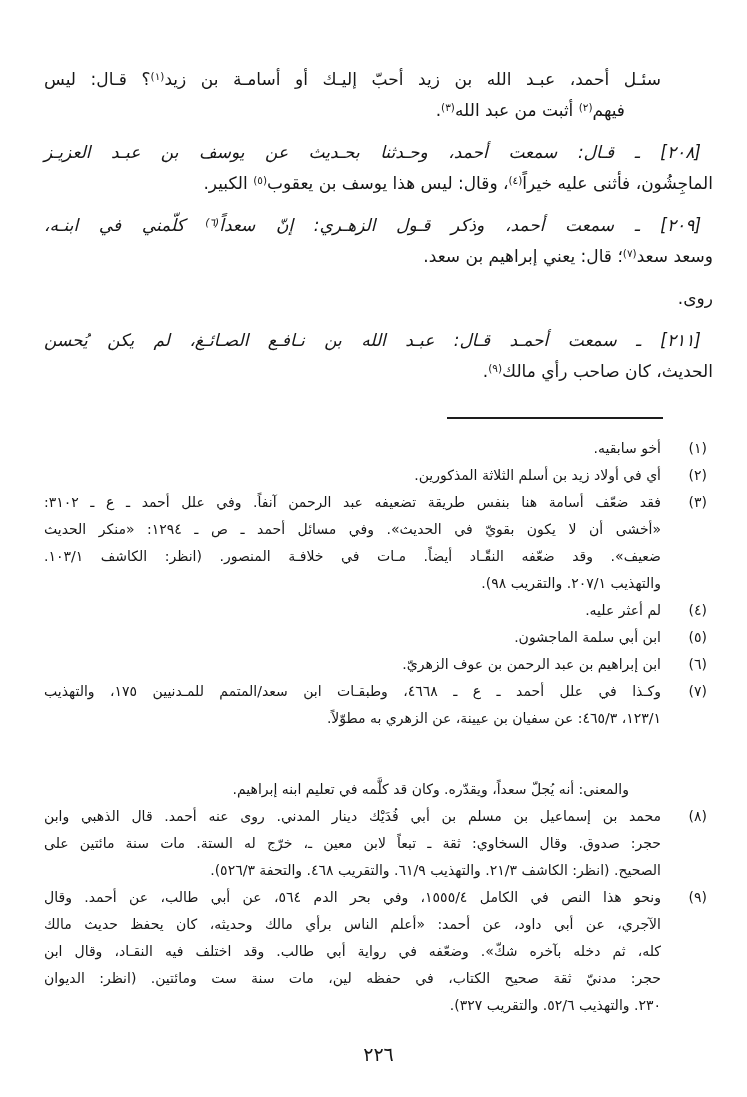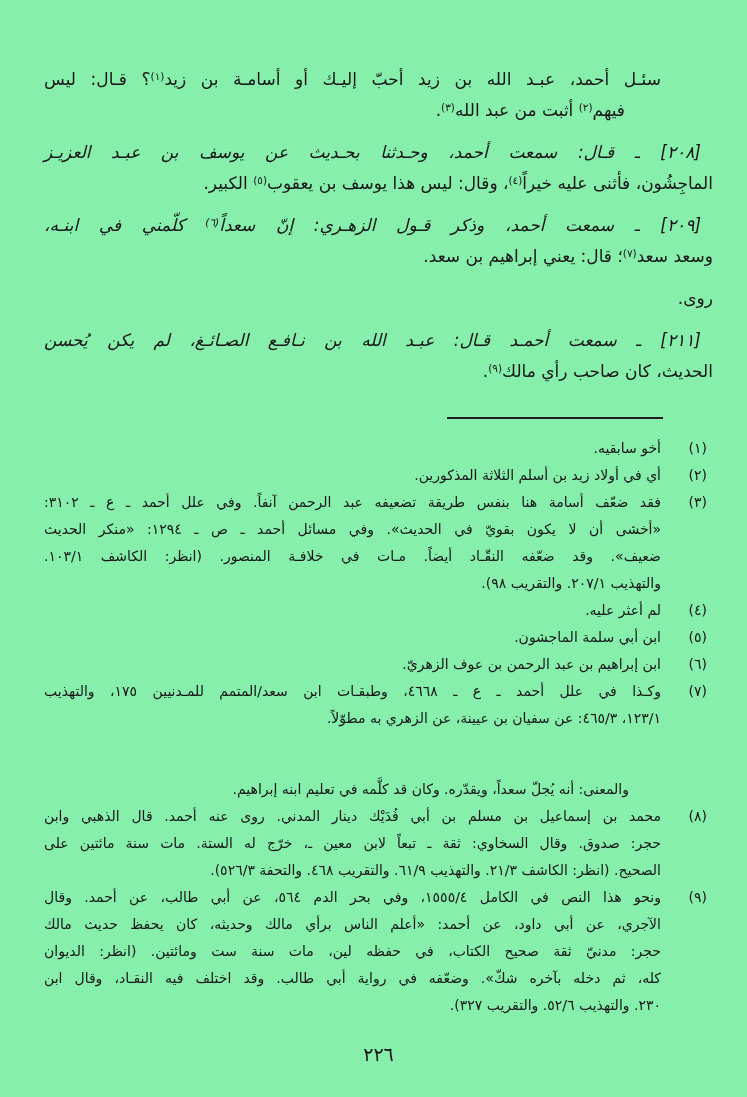--- a/index.html
+++ b/index.html
@@ -1,19 +1,19 @@
 <!DOCTYPE html>
 <html dir="rtl" lang="ar"><head>
 <meta charset="utf-8">
 <style>
   html, body { margin: 0; padding: 0; background: #e9e9e9; }
   .page {
     width: 747px; height: 1097px;
     margin: 0 auto;
-    background: #86efac;
+    background: #ffffff;
     color: #161616;
     direction: rtl;
     font-family: "DejaVu Sans", sans-serif;
     box-sizing: border-box;
     padding: 64px 34px 0 44px;
     overflow: hidden;
     position: relative;
   }
   
   .body-text { font-size: 17px; line-height: 31px; }
@@ -119,22 +119,22 @@
       <span class="fn-num">(٨)</span>
       <div class="line">محمد بن إسماعيل بن مسلم بن أبي فُدَيْك دينار المدني. روى عنه أحمد. قال الذهبي وابن</div>
       <div class="line">حجر: صدوق. وقال السخاوي: ثقة ـ تبعاً لابن معين ـ، خرّج له الستة. مات سنة مائتين على</div>
       <div class="line rl">الصحيح. (انظر: الكاشف ٢١/٣. والتهذيب ٦١/٩. والتقريب ٤٦٨. والتحفة ٥٢٦/٣).</div>
     </div>
 
     <div class="fn">
       <span class="fn-num">(٩)</span>
       <div class="line">ونحو هذا النص في الكامل ١٥٥٥/٤، وفي بحر الدم ٥٦٤، عن أبي طالب، عن أحمد. وقال</div>
       <div class="line">الآجري، عن أبي داود، عن أحمد: «أعلم الناس برأي مالك وحديثه، كان يحفظ حديث مالك</div>
+      <div class="line">كله، ثم دخله بآخره شكّ». وضعّفه في رواية أبي طالب. وقد اختلف فيه النقـاد، وقال ابن</div>
       <div class="line">حجر: مدنيّ ثقة صحيح الكتاب، في حفظه لين، مات سنة ست ومائتين. (انظر: الديوان</div>
-      <div class="line">كله، ثم دخله بآخره شكّ». وضعّفه في رواية أبي طالب. وقد اختلف فيه النقـاد، وقال ابن</div>
       <div class="line rl">٢٣٠. والتهذيب ٥٢/٦. والتقريب ٣٢٧).</div>
     </div>
 
   </section>
 
   <footer class="page-num">٢٢٦</footer>
 
 </div>
 
 </body></html>

